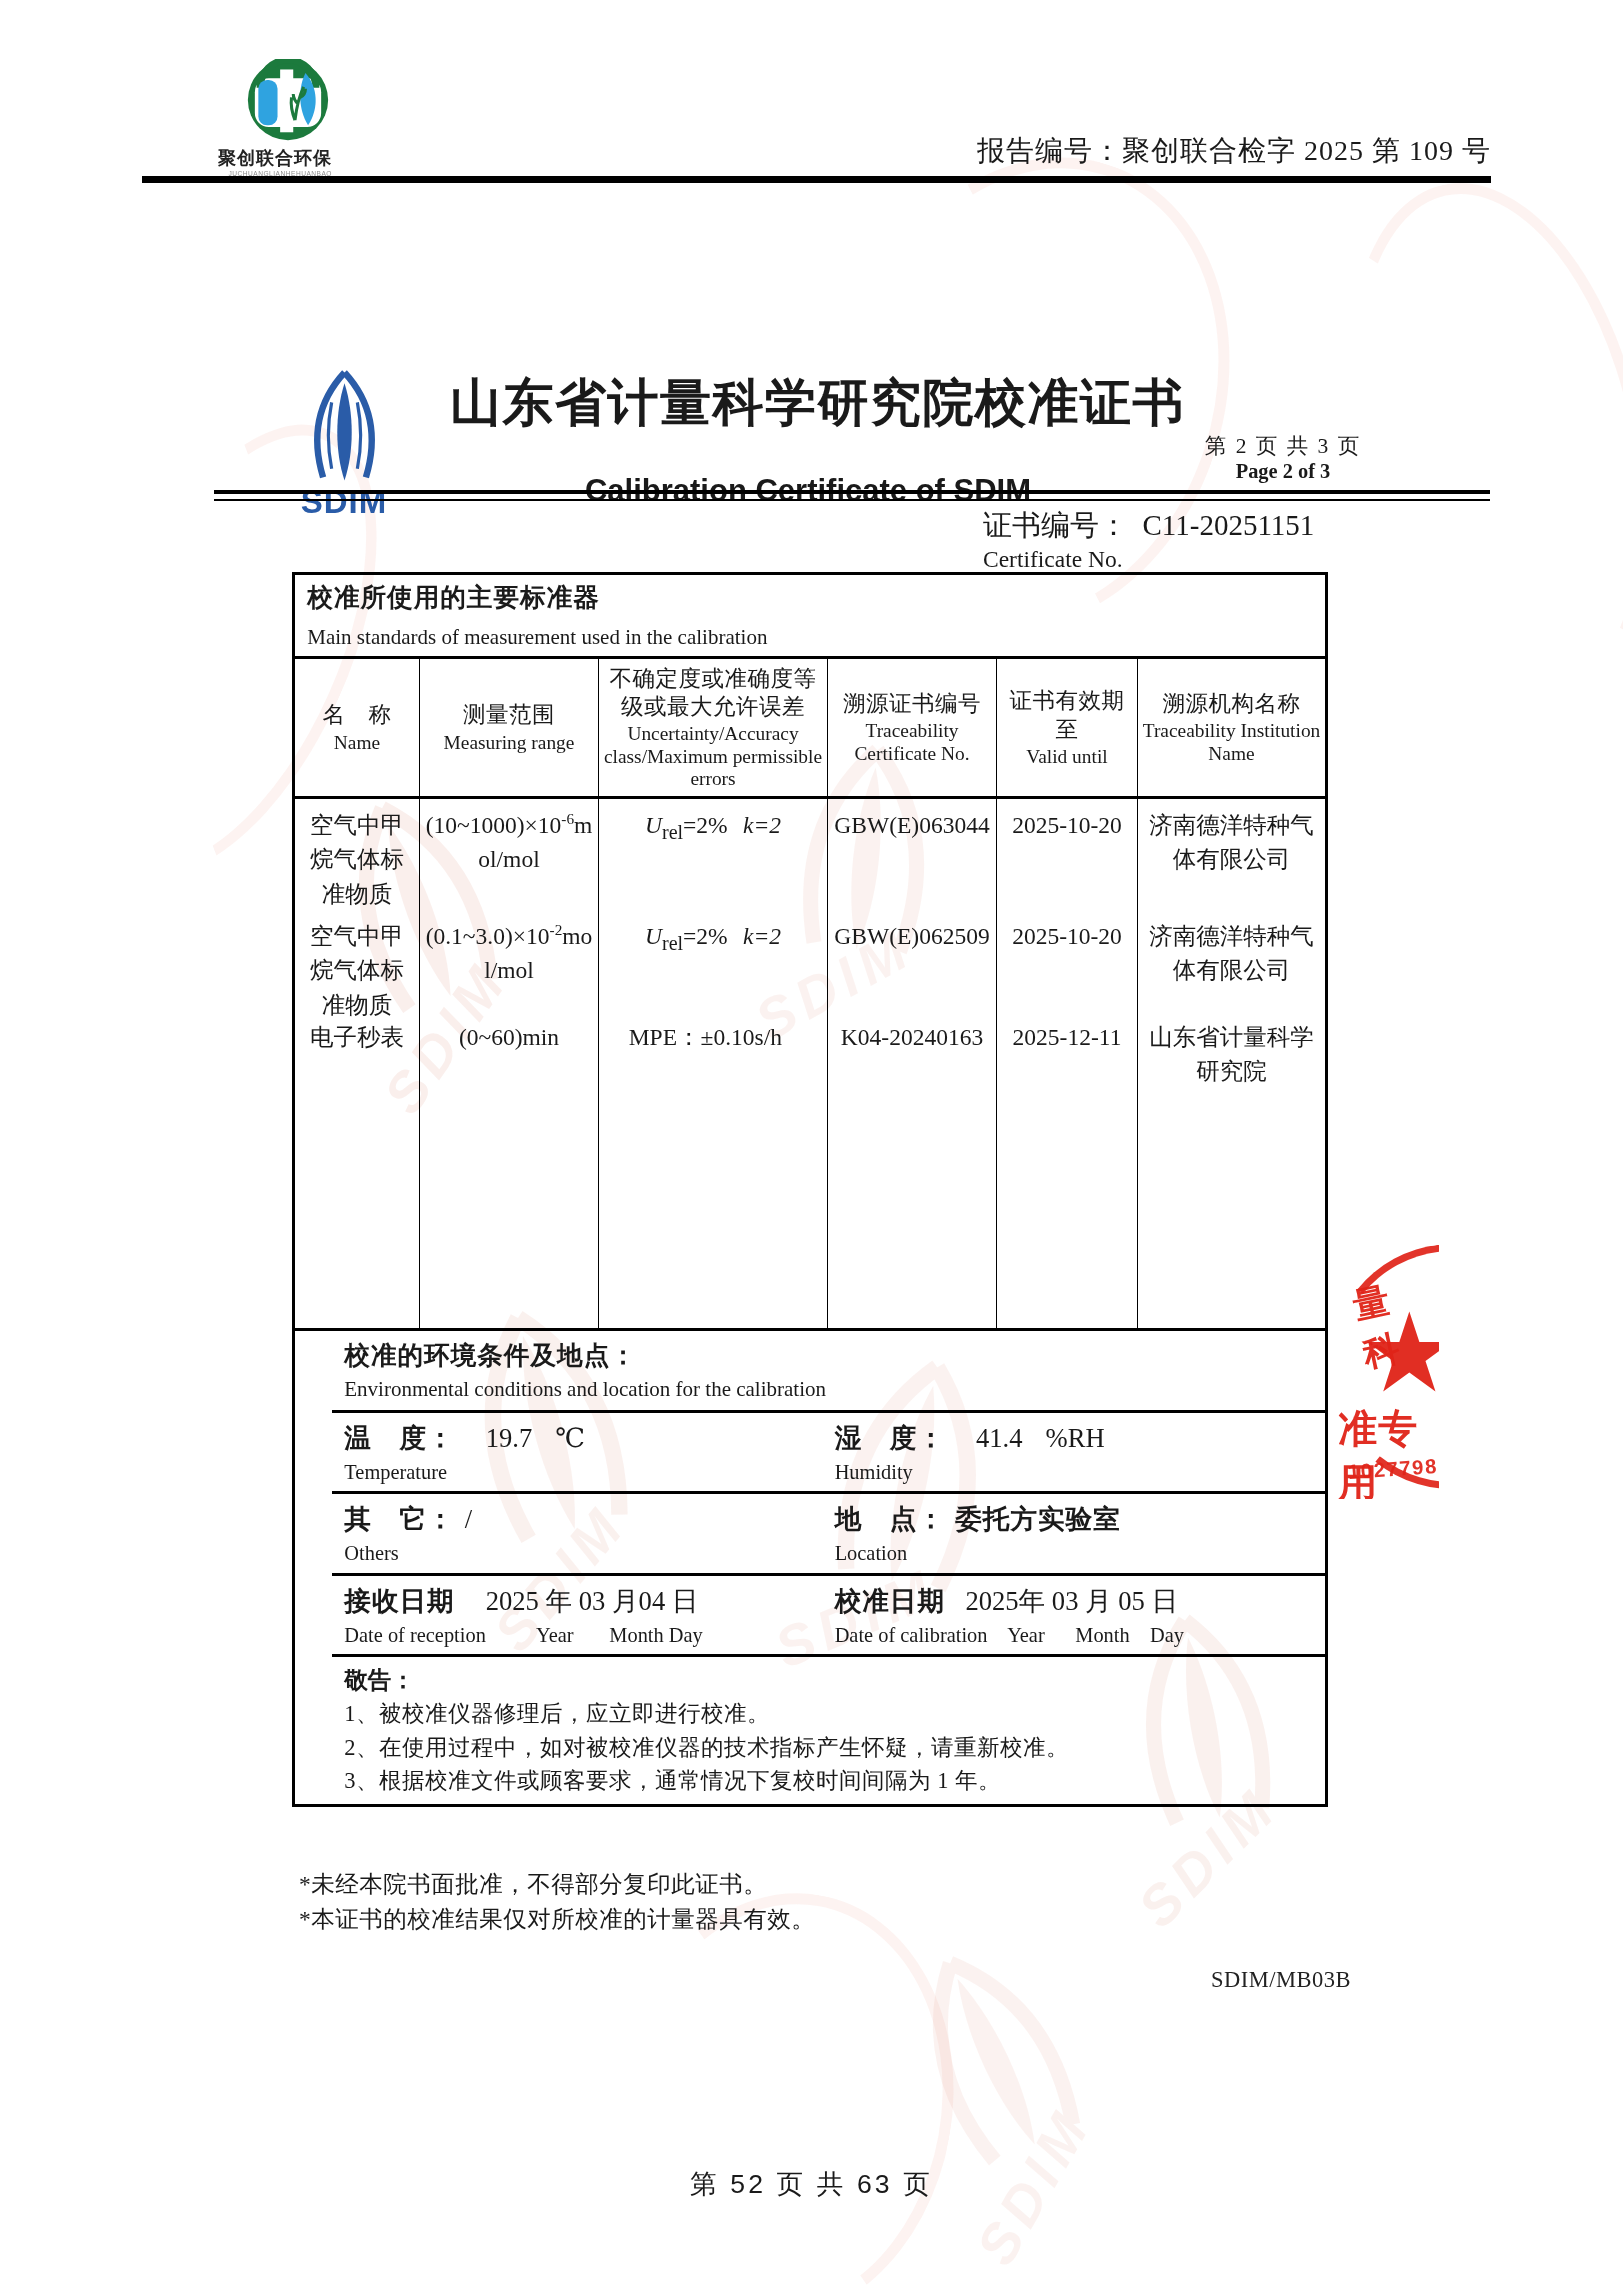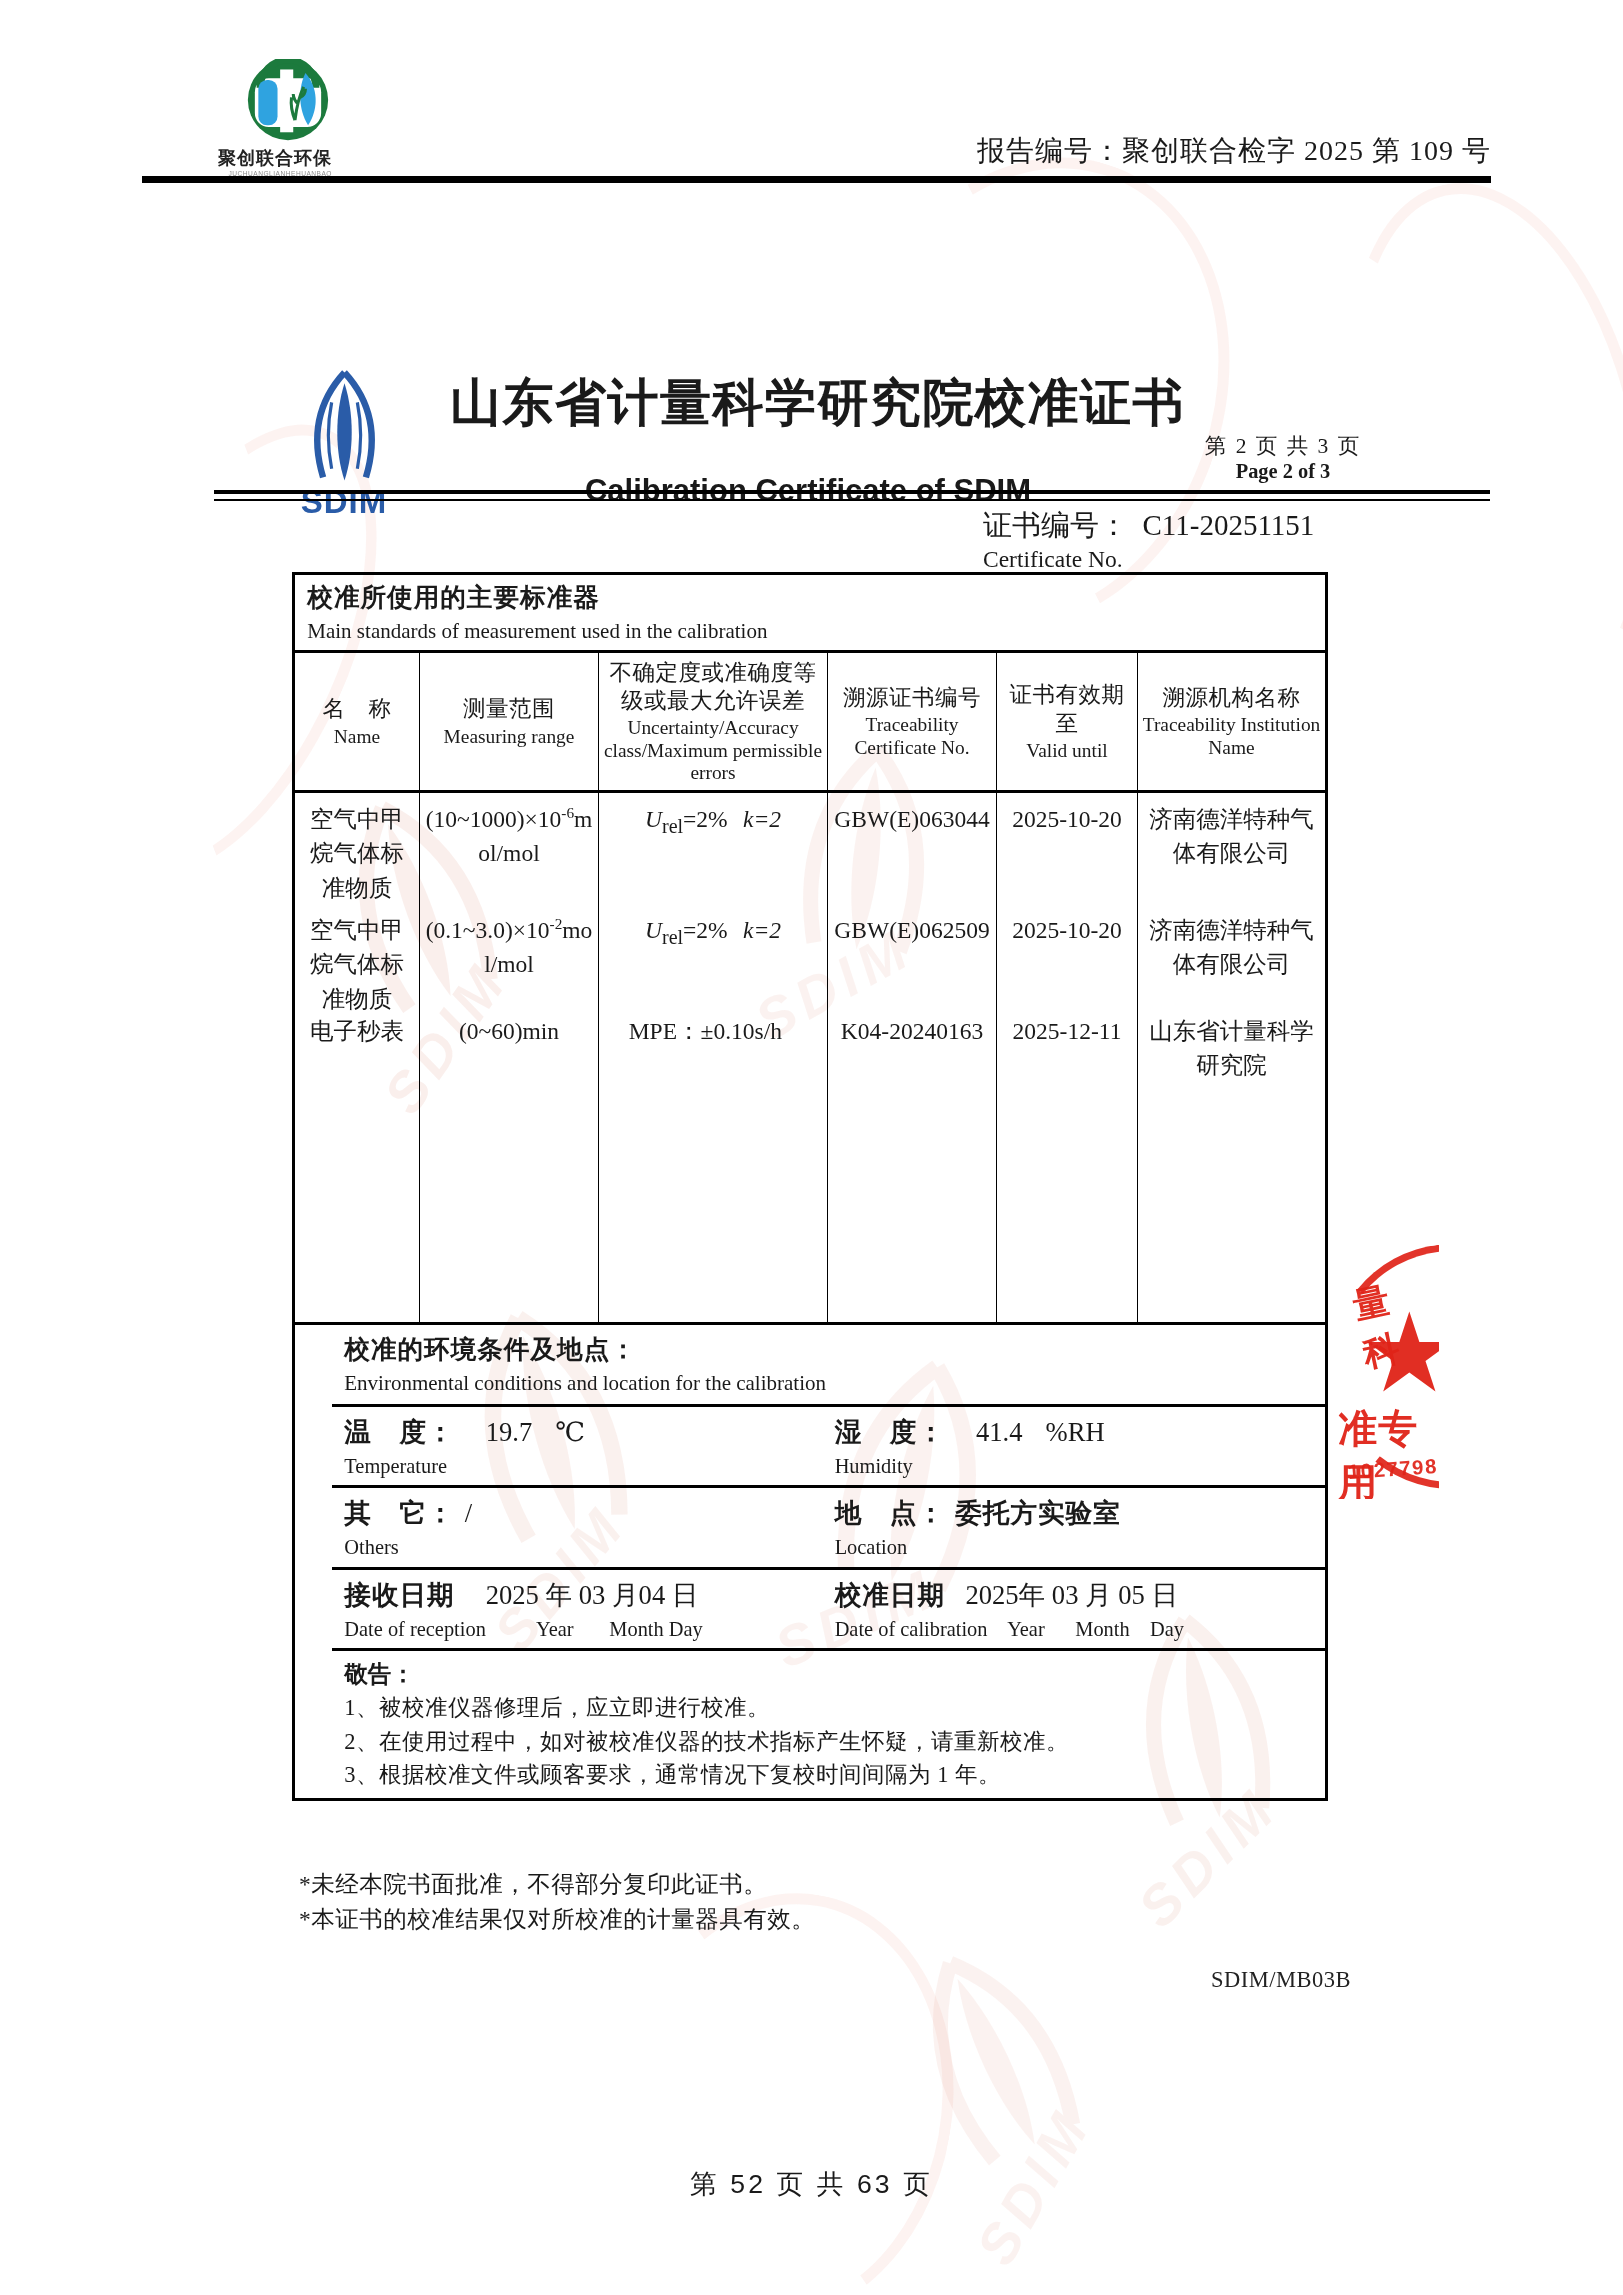--- a/index.html
+++ b/index.html
@@ -36,21 +36,21 @@
   .page-info .cn{font-size:21.5px;letter-spacing:2px;white-space:nowrap;}
   .page-info .en{font-size:20.4px;font-weight:bold;white-space:nowrap;margin-top:3.1px;}
   .double-rule{left:214px;top:490px;width:1276px;height:5.1px;
     border-top:4.1px solid #000;border-bottom:2px solid #000;}
   .cert-no-line{left:983px;top:506px;font-size:29px;white-space:pre;}
   .cert-no-en{left:983px;top:546px;font-size:23.5px;}
   
   .main-table{left:292px;top:572px;width:1030px;border:3.1px solid #000;background:transparent;}
   .sec-title{padding:5.1px 0 6.1px 12.3px;border-bottom:3.6px solid #000;}
   .sec-title .cn{font-family:"Liberation Sans",sans-serif;font-weight:bold;font-size:25.6px;letter-spacing:1px;}
-  .sec-title .en{font-size:21px;margin-top:4px;}
+  .sec-title .en{font-size:21px;margin-top:10px;}
   .grid6{display:grid;grid-template-columns:125px 179px 229px 169px 141px auto;}
   .col-headers{border-bottom:3.6px solid #000;}
   .col-headers .cell{min-height:137px;display:flex;flex-direction:column;justify-content:center;
     align-items:center;text-align:center;padding:4.1px 3.1px;box-sizing:border-box;}
   .cell{border-right:1.5px solid #000;}
   .cell.last{border-right:none;}
   .col-headers .cn{font-size:22.5px;letter-spacing:0.5px;line-height:1.25;}
   .col-headers .en{font-size:19.4px;line-height:1.15;margin-top:2px;}
   .data-grid{grid-template-rows:111px 101px 317px;border-bottom:3.6px solid #000;}
   .data-grid .cell{padding:9.2px 4.1px 0 4.1px;box-sizing:border-box;text-align:center;

